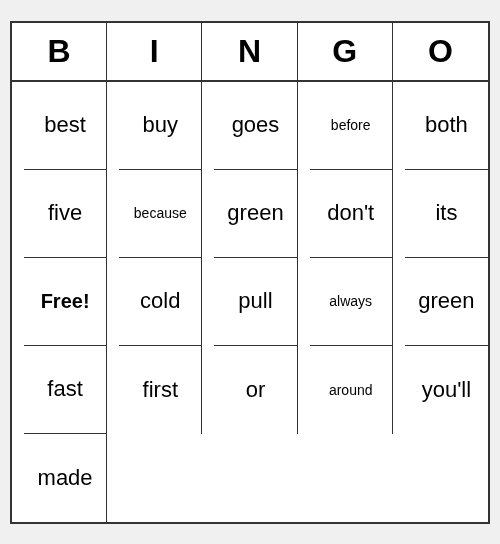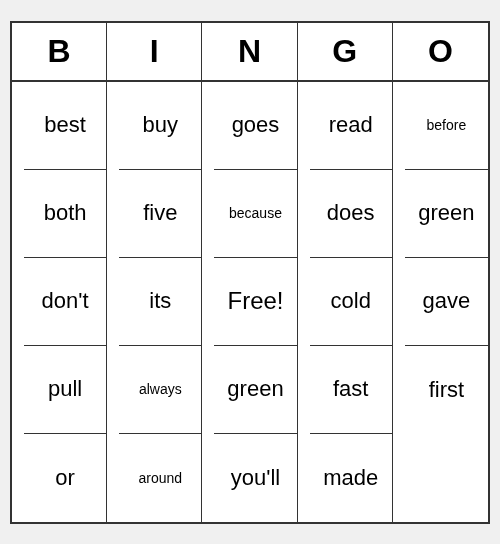--- a/index.html
+++ b/index.html
@@ -66,51 +66,48 @@
 
     .bingo-cell:nth-last-child(-n+5) {
       border-bottom: none;
     }
 
     .bingo-cell.small-text {
       font-size: 14px;
     }
 
     .bingo-cell.free {
-      font-size: 24px;
-      font-weight: normal;
+      font-size: 20px;
+      font-weight: bold;
     }
   </style>
 </head>
 <body>
 
 <div class="bingo-card">
   <div class="bingo-header">
   <div class="bingo-header-cell">B</div>
       <div class="bingo-header-cell">I</div>
       <div class="bingo-header-cell">N</div>
       <div class="bingo-header-cell">G</div>
       <div class="bingo-header-cell">O</div>
     </div>
   <div class="bingo-grid">
   <div class="bingo-cell">best</div>
       <div class="bingo-cell">buy</div>
       <div class="bingo-cell">goes</div>
-      <div class="bingo-cell">read</div>
       <div class="bingo-cell small-text">before</div>
       <div class="bingo-cell">both</div>
       <div class="bingo-cell">five</div>
       <div class="bingo-cell small-text">because</div>
-      <div class="bingo-cell">does</div>
       <div class="bingo-cell">green</div>
       <div class="bingo-cell">don't</div>
       <div class="bingo-cell">its</div>
       <div class="bingo-cell free">Free!</div>
       <div class="bingo-cell">cold</div>
-      <div class="bingo-cell">gave</div>
       <div class="bingo-cell">pull</div>
       <div class="bingo-cell small-text">always</div>
       <div class="bingo-cell">green</div>
       <div class="bingo-cell">fast</div>
       <div class="bingo-cell">first</div>
       <div class="bingo-cell">or</div>
       <div class="bingo-cell small-text">around</div>
       <div class="bingo-cell">you'll</div>
       <div class="bingo-cell">made</div>
     </div>

